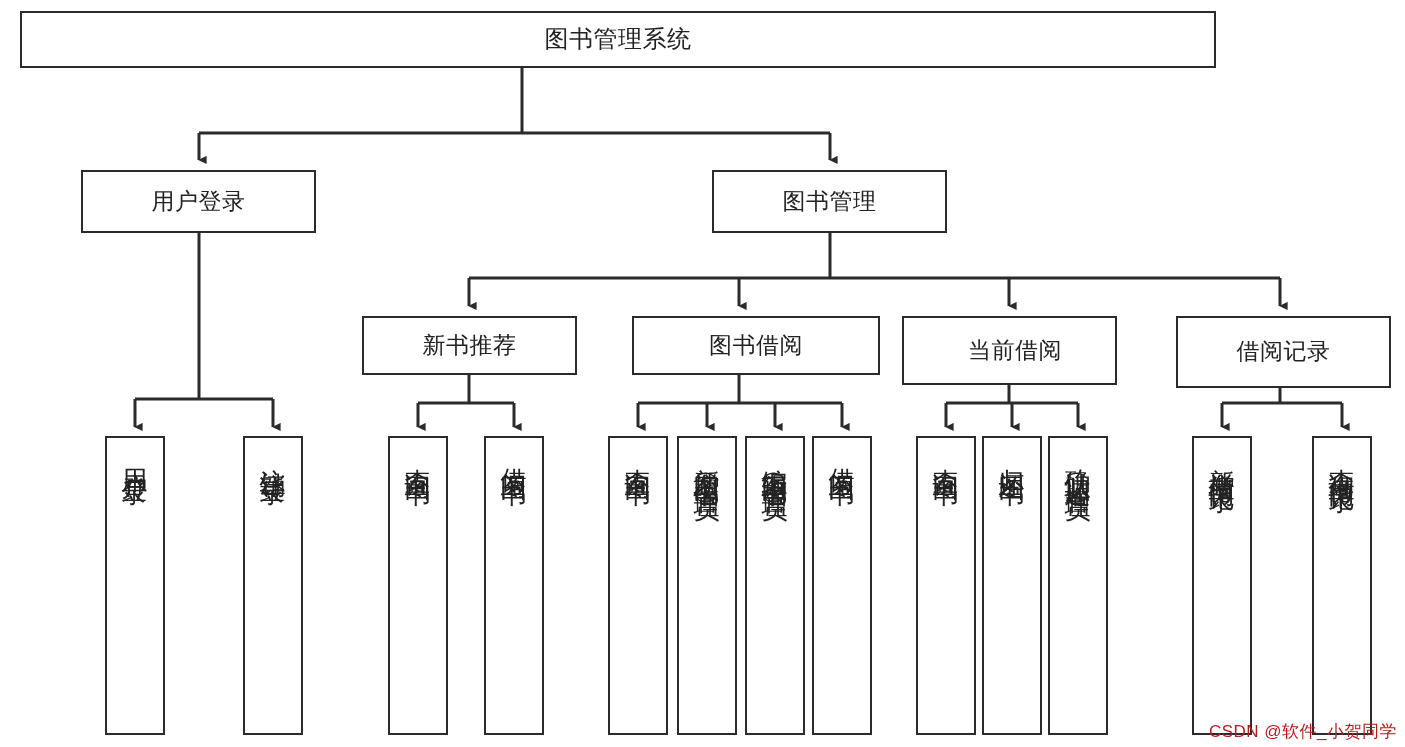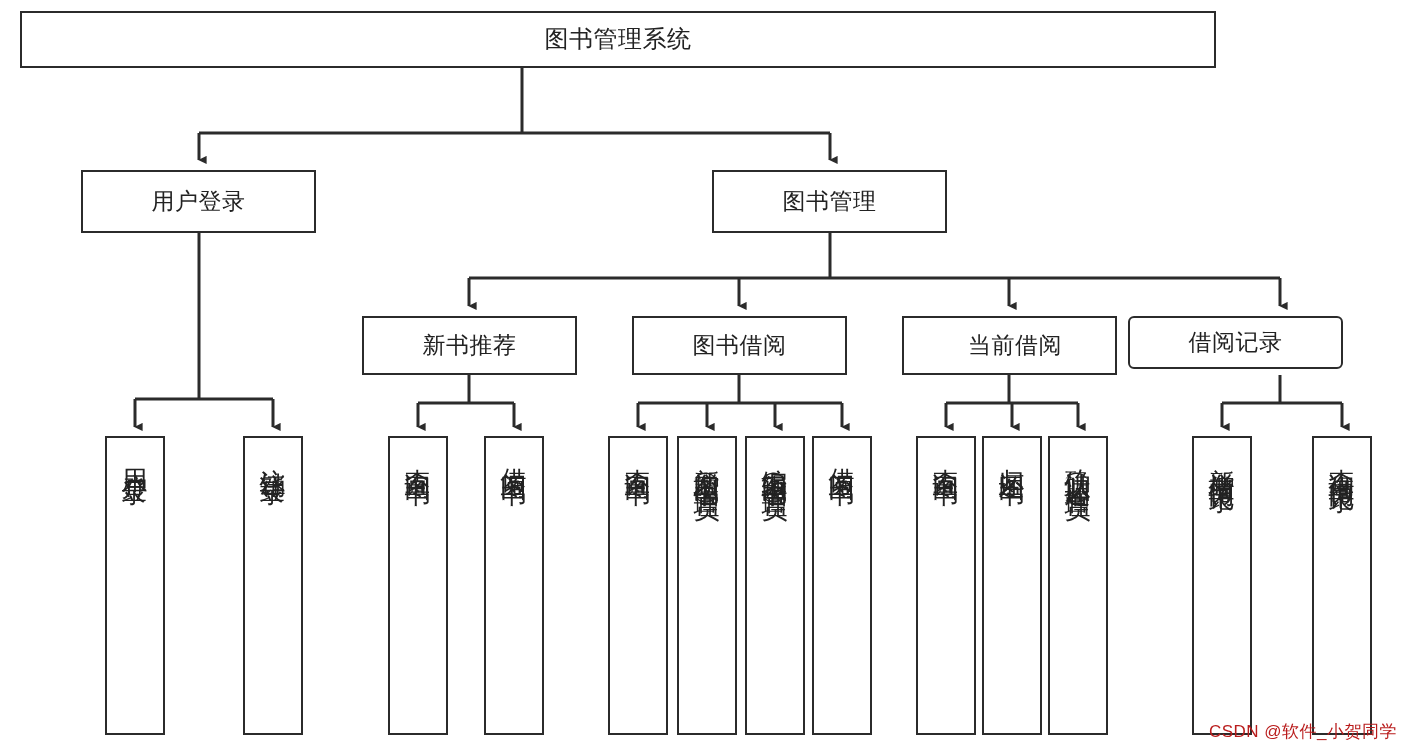--- a/index.html
+++ b/index.html
@@ -129,29 +129,29 @@
   </div>
 
   <div class="node h" style="left:712px; top:170px; width:235px; height:63px;">
     <span class="label">图书管理</span>
   </div>
 
   <div class="node h" style="left:362px; top:316px; width:215px; height:59px;">
     <span class="label">新书推荐</span>
   </div>
 
-  <div class="node h" style="left:632px; top:316px; width:215px; height:59px;">
+  <div class="node h" style="left:632px; top:316px; width:248px; height:59px;">
     <span class="label">图书借阅</span>
   </div>
 
-  <div class="node h" style="left:902px; top:316px; width:215px; height:59px;padding-left:11px;">
+  <div class="node h" style="left:902px; top:316px; width:215px; height:69px;padding-left:11px;">
     <span class="label">当前借阅</span>
   </div>
 
-  <div class="node h" style="left:1128px; top:316px; width:215px; height:53px;border-radius:6px;">
+  <div class="node h" style="left:1176px; top:316px; width:215px; height:72px;">
     <span class="label">借阅记录</span>
   </div>
 
   <div class="node v" style="left:105px; top:436px; width:60px; height:299px;">
     <span class="label">用户登录</span>
   </div>
 
   <div class="node v" style="left:243px; top:436px; width:60px; height:299px;">
     <span class="label">注销登录</span>
   </div>

